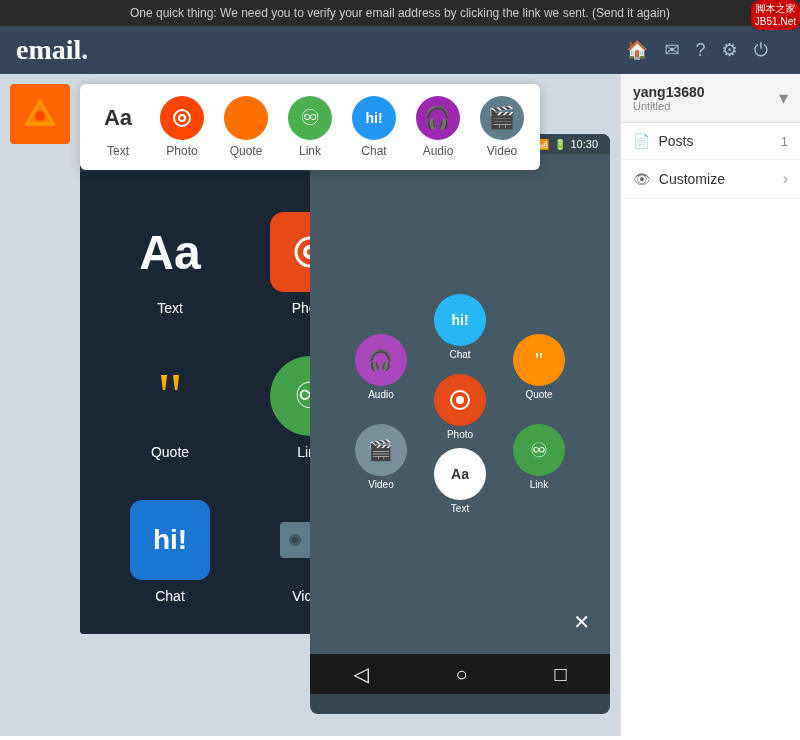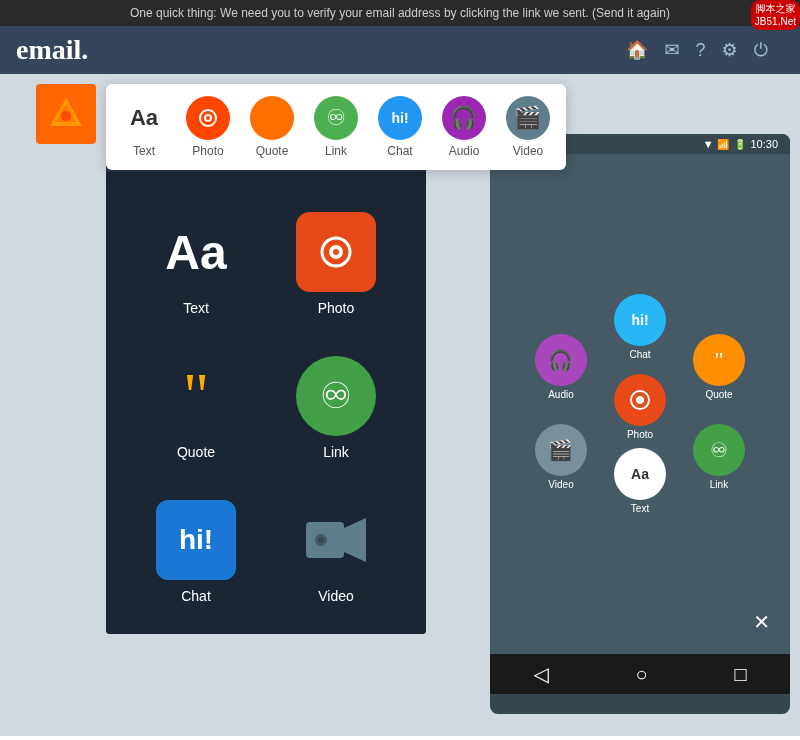--- a/index.html
+++ b/index.html
@@ -67,21 +67,20 @@
       display: flex;
       height: calc(740px - 48px - 30px);
       background: #d0d8e0;
       position: relative;
     }
 
     
     #content-area {
       flex: 1;
       position: relative;
-      margin-left: 26px;
     }
 
     
     #post-toolbar {
       position: absolute;
       top: 10px;
       left: 80px;
       background: white;
       border-radius: 6px;
       box-shadow: 0 2px 12px rgba(0,0,0,0.2);
@@ -553,13 +552,36 @@
       </div>
       <div id="phone-nav">
         <span class="nav-btn">◁</span>
         <span class="nav-btn">○</span>
         <span class="nav-btn">□</span>
       </div>
     </div>
 
   </div>
 
+  <div id="right-sidebar">
+    <div id="sidebar-header">
+      <div>
+        <div id="sidebar-username">yang13680</div>
+        <div id="sidebar-untitled">Untitled</div>
+      </div>
+      <span style="color:#888;font-size:18px;">▾</span>
+    </div>
+    <div class="sidebar-row">
+      <span class="sidebar-row-label">
+        <span class="sidebar-row-icon">📄</span>
+        <span>Posts</span>
+      </span>
+      <span class="sidebar-count">1</span>
+    </div>
+    <div class="sidebar-row">
+      <span class="sidebar-row-label">
+        <span class="sidebar-row-icon">👁</span>
+        <span>Customize</span>
+      </span>
+      <span style="color:#aaa;">›</span>
+    </div>
+  </div>
 </div>
 
 </body></html>

